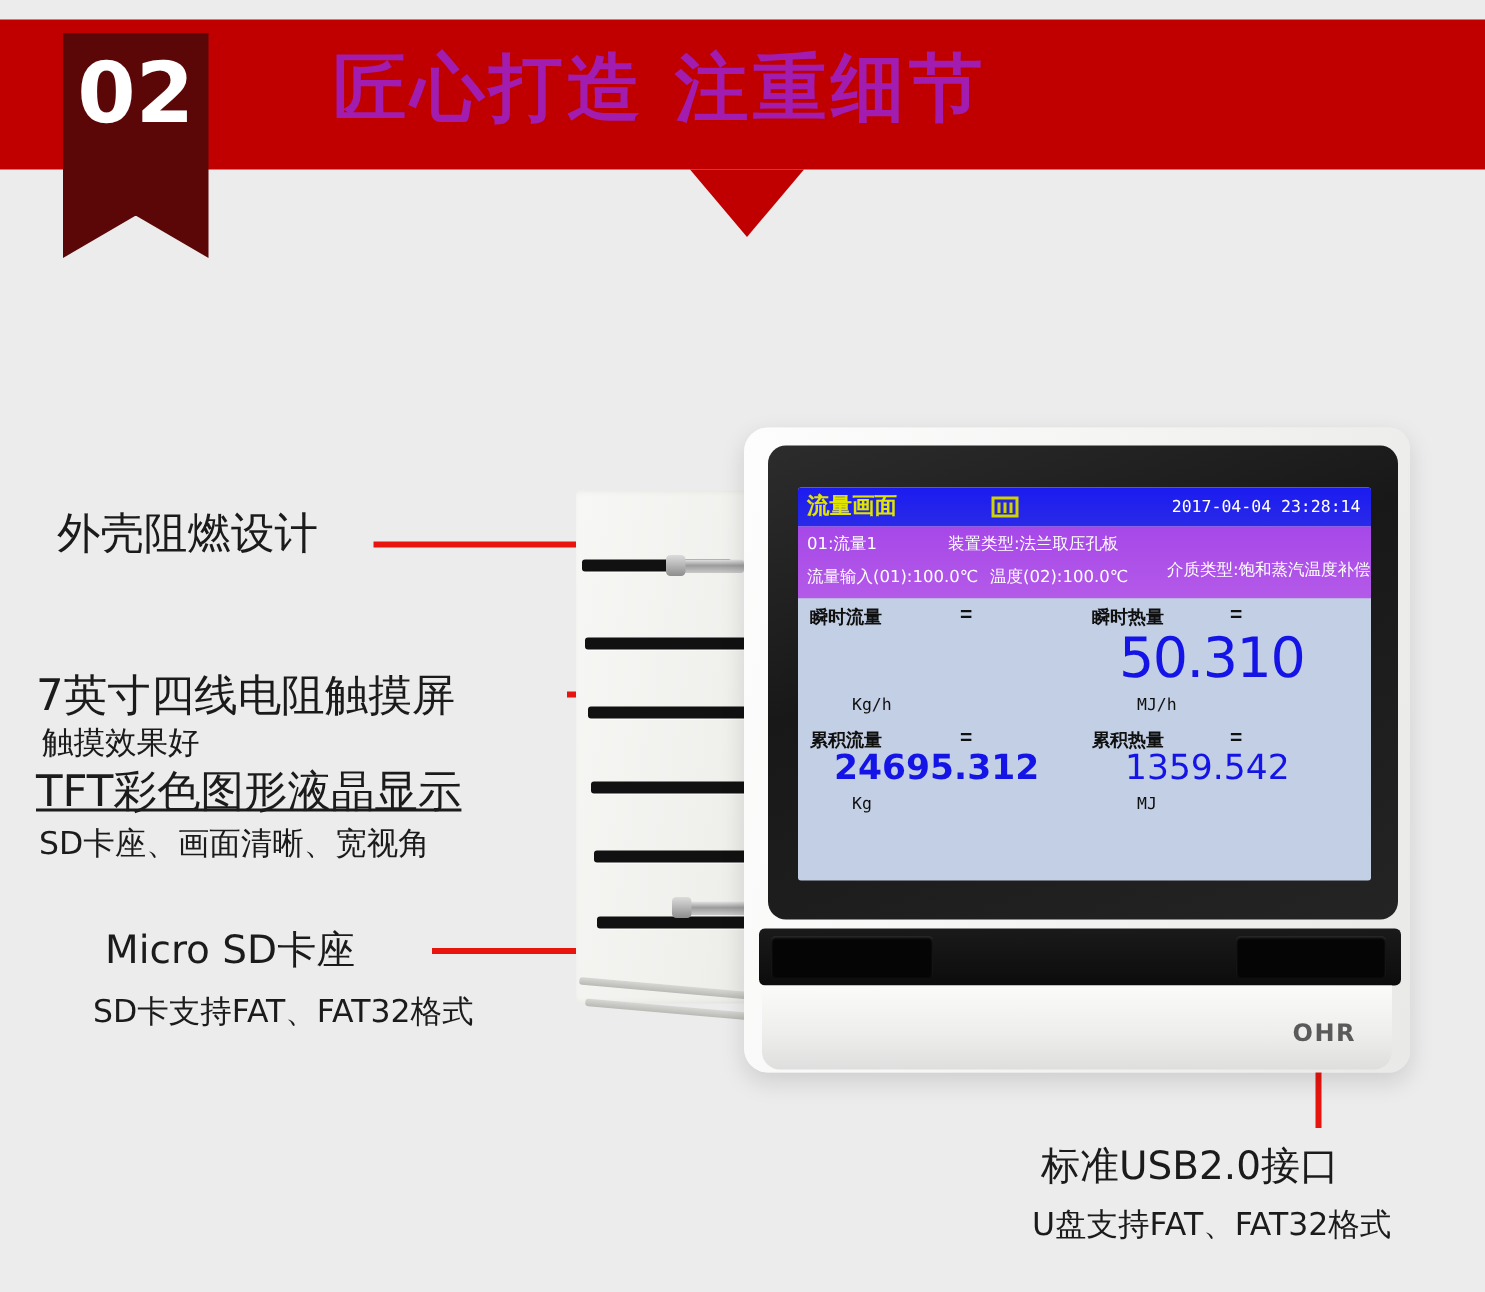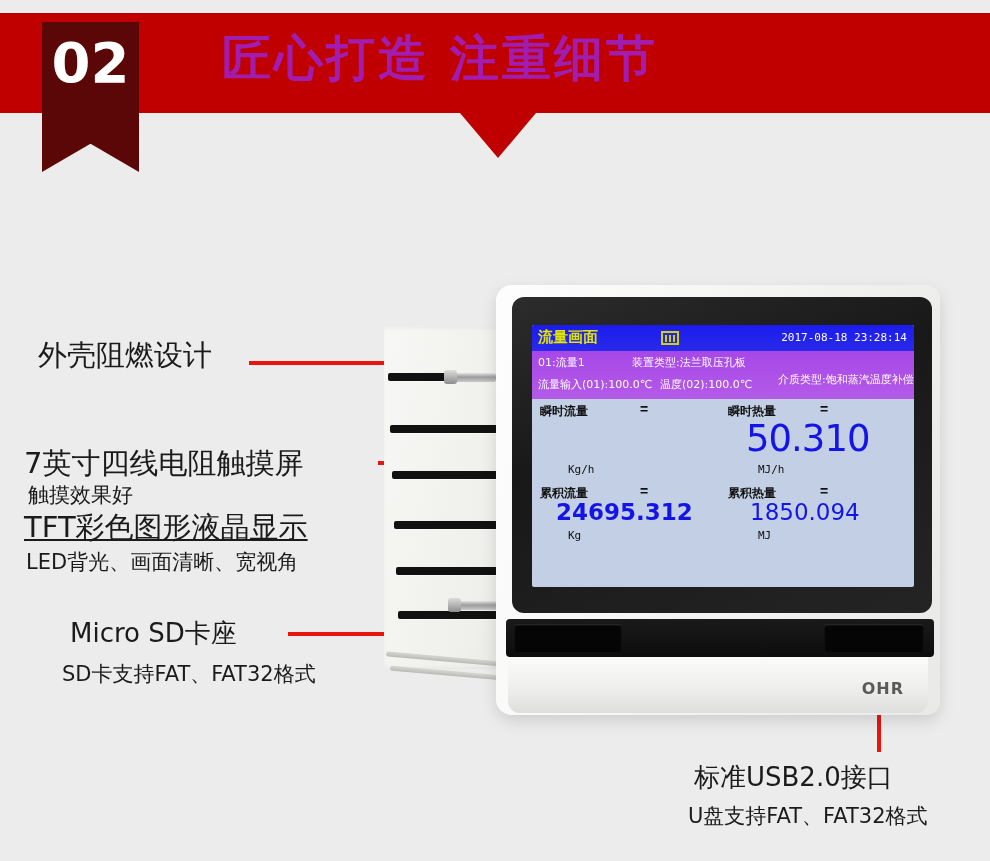--- a/index.html
+++ b/index.html
@@ -244,21 +244,21 @@
   <div class="cdot dot-touch"></div>
   <div class="cline line-sd"></div>
   <div class="cdot dot-sd"></div>
   <div class="cline line-usb"></div>
   <div class="cdot dot-usb"></div>
 
   <div class="anno anno-big a-shell">外壳阻燃设计</div>
   <div class="anno anno-big a-touch">7英寸四线电阻触摸屏</div>
   <div class="anno anno-small a-touch-sub">触摸效果好</div>
   <div class="anno anno-big a-tft">TFT彩色图形液晶显示</div>
-  <div class="anno anno-small a-tft-sub">LED背光、画面清晰、宽视角</div>
+  <div class="anno anno-small a-tft-sub">SD卡座、画面清晰、宽视角</div>
   <div class="anno anno-mid a-sd">Micro SD卡座</div>
   <div class="anno anno-small a-sd-sub">SD卡支持FAT、FAT32格式</div>
   <div class="anno anno-mid a-usb">标准USB2.0接口</div>
   <div class="anno anno-small a-usb-sub">U盘支持FAT、FAT32格式</div>
 
   <div class="device">
 
     <div class="rear-body"></div>
     <div class="rear-edge"></div>
 
@@ -290,21 +290,21 @@
 
     <div class="lcd">
 
       <div class="lcd-title">
         <span class="lcd-title-text">流量画面</span>
         <span class="lcd-icon">
           <i style="left:2px;"></i>
             <i style="left:6px;"></i>
             <i style="left:10px;"></i>
         </span>
-        <span class="lcd-time">2017-08-18 23:28:14</span>
+        <span class="lcd-time">2017-04-04 23:28:14</span>
       </div>
 
       <div class="lcd-band">
         <span class="bt bt1">01:流量1</span>
         <span class="bt bt2">装置类型:法兰取压孔板</span>
         <span class="bt bt3">介质类型:饱和蒸汽温度补偿</span>
         <span class="bt bt4">流量输入(01):100.0℃</span>
         <span class="bt bt5">温度(02):100.0℃</span>
       </div>
 
@@ -319,21 +319,21 @@
         <span class="cell-big" style="left:214px; top:18px;">50.310</span>
         <span class="cell-unit" style="left:226px; top:64px;">MJ/h</span>
 
         <span class="cell-lbl" style="left:8px;  top:86px;">累积流量</span>
         <span class="cell-eq" style="left:108px; top:84px;">=</span>
         <span class="cell-big2" style="left:24px; top:100px;font-weight:bold;">24695.312</span>
         <span class="cell-unit" style="left:36px; top:130px;">Kg</span>
 
         <span class="cell-lbl" style="left:196px; top:86px;">累积热量</span>
         <span class="cell-eq" style="left:288px; top:84px;">=</span>
-        <span class="cell-big2" style="left:218px; top:100px;">1850.094</span>
+        <span class="cell-big2" style="left:218px; top:100px;">1359.542</span>
         <span class="cell-unit" style="left:226px; top:130px;">MJ</span>
       </div>
 
     </div>
 
     <div class="port-strip">
       <div class="port-slot slot-sd"></div>
       <div class="port-slot slot-usb"></div>
     </div>
 

